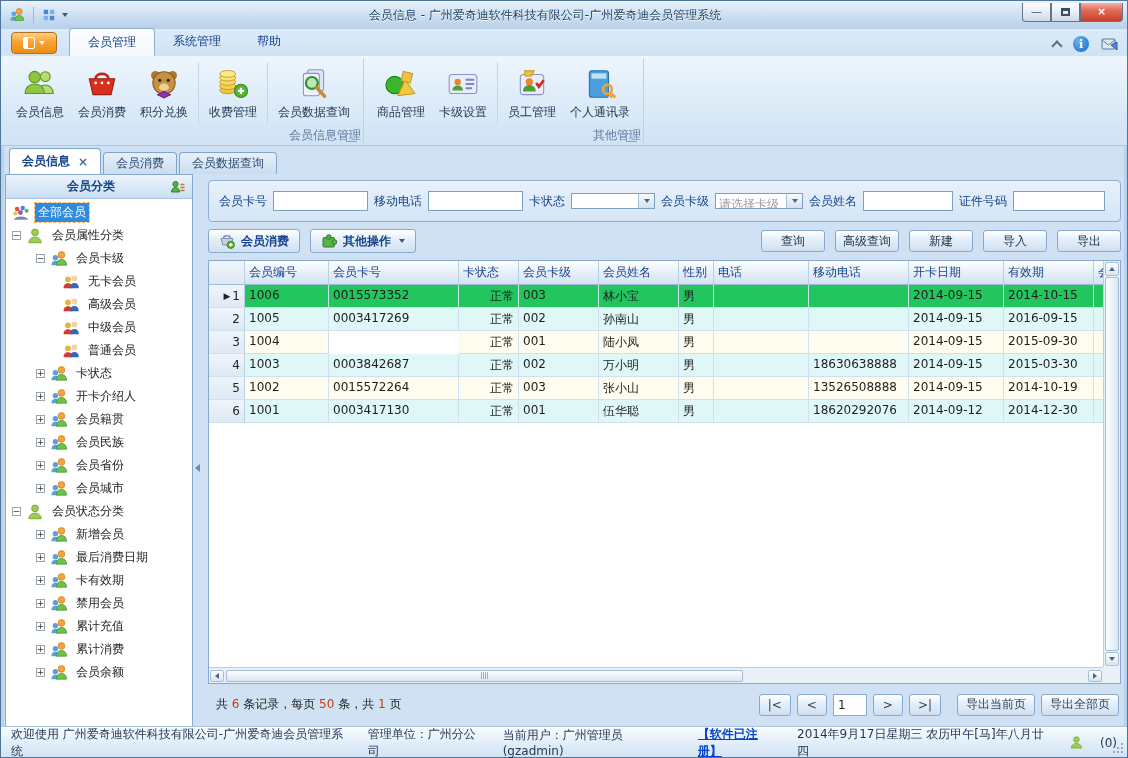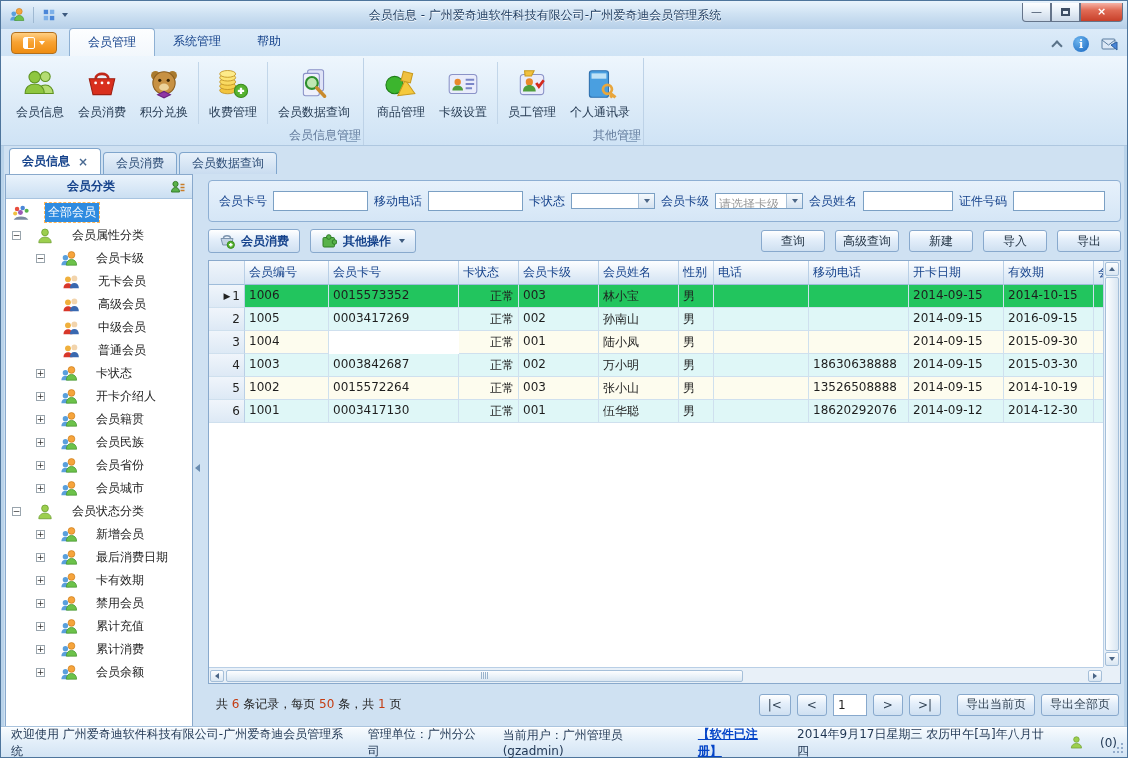--- a/index.html
+++ b/index.html
@@ -41,21 +41,21 @@
 .doctabs{height:26px;margin-top:2px;display:flex;align-items:flex-end;padding:0 0 0 8px}
 .dtab{height:22px;display:flex;align-items:center;gap:8px;padding:0 12px;margin-right:2px;border:1px solid #7fa5cc;border-bottom:none;border-radius:4px 4px 0 0;background:linear-gradient(#e8f1fa,#c9dcf0);color:#2a4a74;cursor:default}
 .dtab.active{height:26px;background:#fff;font-weight:bold;color:#15428b}
 .dtab .x{font-size:12px;font-weight:bold;color:#4a6a92;cursor:default}
 
 .content{flex:1;display:flex;padding:0 4px;min-height:0}
 .sidebar{width:188px;border:1px solid #89a9cc;background:#fff;display:flex;flex-direction:column}
 .sb-header{height:24px;background:linear-gradient(#eaf3fc,#cbdff2);border-bottom:1px solid #a8c4e0;display:flex;align-items:center;padding:0 6px}
 .sb-title{flex:1;text-align:center;font-weight:bold;color:#15428b}
 .tree{flex:1;overflow:hidden;padding-top:2px}
-.titem{height:23px;display:flex;align-items:center;gap:15px;white-space:nowrap;cursor:default}
+.titem{height:23px;display:flex;align-items:center;gap:5px;white-space:nowrap;cursor:default}
 .exp{width:9px;height:9px;border:1px solid #9aa5ad;background:#fff;display:flex;align-items:center;justify-content:center;font-size:9px;line-height:7px;color:#333;flex:none}
 .titem .ic{width:18px;height:18px;flex:none}
 .tlabel{padding:1px 3px}
 .titem.selected .tlabel{background:#2e8be0;color:#fff;outline:1px dashed #ffb454}
 .splitter{width:9px;position:relative}
 .splitter .arr{position:absolute;top:290px;left:2px;width:0;height:0;border-top:4px solid transparent;border-bottom:4px solid transparent;border-right:5px solid #6a8cb0}
 .main{flex:1;display:flex;flex-direction:column;padding:6px 2px 2px 6px;min-width:0}
 
 .filterbar{height:42px;border:1px solid #8eafd3;border-radius:4px;background:linear-gradient(#e7f1fb,#d5e6f6);display:flex;align-items:center;padding:0 10px;gap:6px}
 .flabel{color:#15428b;white-space:nowrap}

